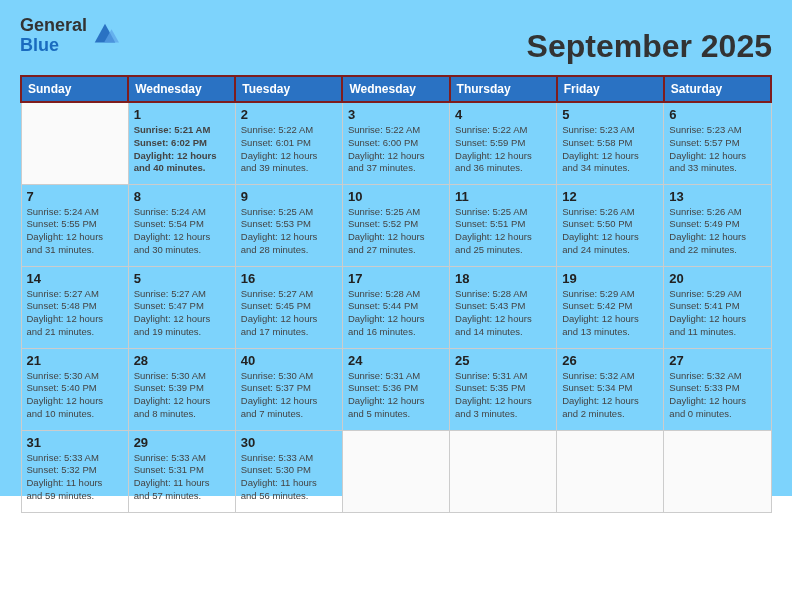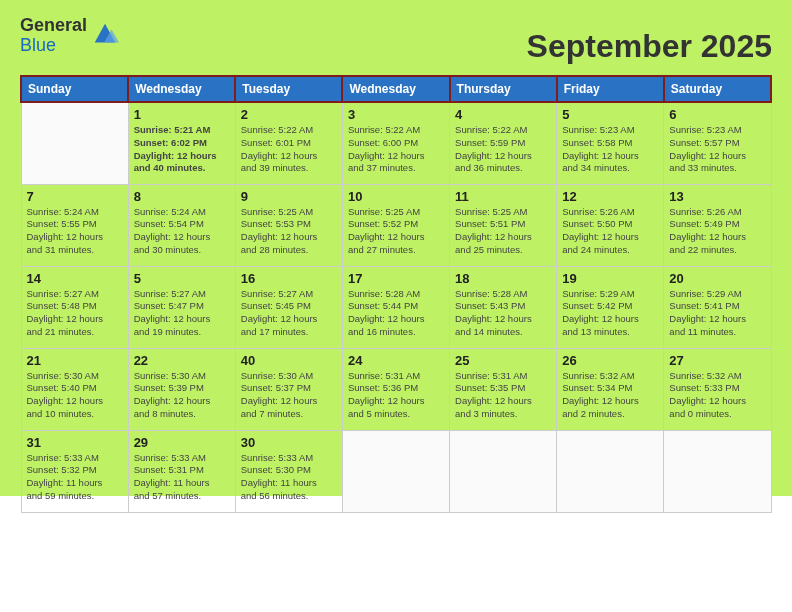--- a/index.html
+++ b/index.html
@@ -7,21 +7,21 @@
       font-family: Arial, sans-serif;
       background: #fff;
       width: 792px;
       height: 612px;
       overflow: hidden;
     }
     .page {
       width: 792px;
       height: 496px;
       padding: 16px 20px 22px 20px;
-      background: #bef264;
+      background: #7dd3fc;
     }
     .header {
       display: flex;
       justify-content: space-between;
       align-items: flex-start;
       margin-bottom: 10px;
     }
     .logo {
       display: flex;
       align-items: center;
@@ -31,21 +31,21 @@
       flex-direction: column;
       line-height: 1.1;
     }
     .logo-general {
       font-size: 18px;
       font-weight: bold;
       color: #333;
     }
     .logo-blue {
       font-size: 18px;
-      font-weight: normal;
+      font-weight: bold;
       color: #1a6bbf;
     }
     .logo-icon {
       width: 28px;
       height: 28px;
       margin-left: 4px;
       margin-top: -4px;
     }
     .title-block {
       text-align: right;
@@ -286,21 +286,21 @@
         </tr>
         <tr class="week-row">
           <td>
             <span class="day-num">21</span>
             <div class="day-info" style="white-space: pre-line;">Sunrise: 5:30 AM
 Sunset: 5:40 PM
 Daylight: 12 hours
 and 10 minutes.</div>
           </td>
           <td>
-            <span class="day-num">22</span>
+            <span class="day-num">28</span>
             <div class="day-info" style="white-space: pre-line;">Sunrise: 5:30 AM
 Sunset: 5:39 PM
 Daylight: 12 hours
 and 8 minutes.</div>
           </td>
           <td>
             <span class="day-num">40</span>
             <div class="day-info" style="white-space: pre-line;">Sunrise: 5:30 AM
 Sunset: 5:37 PM
 Daylight: 12 hours

